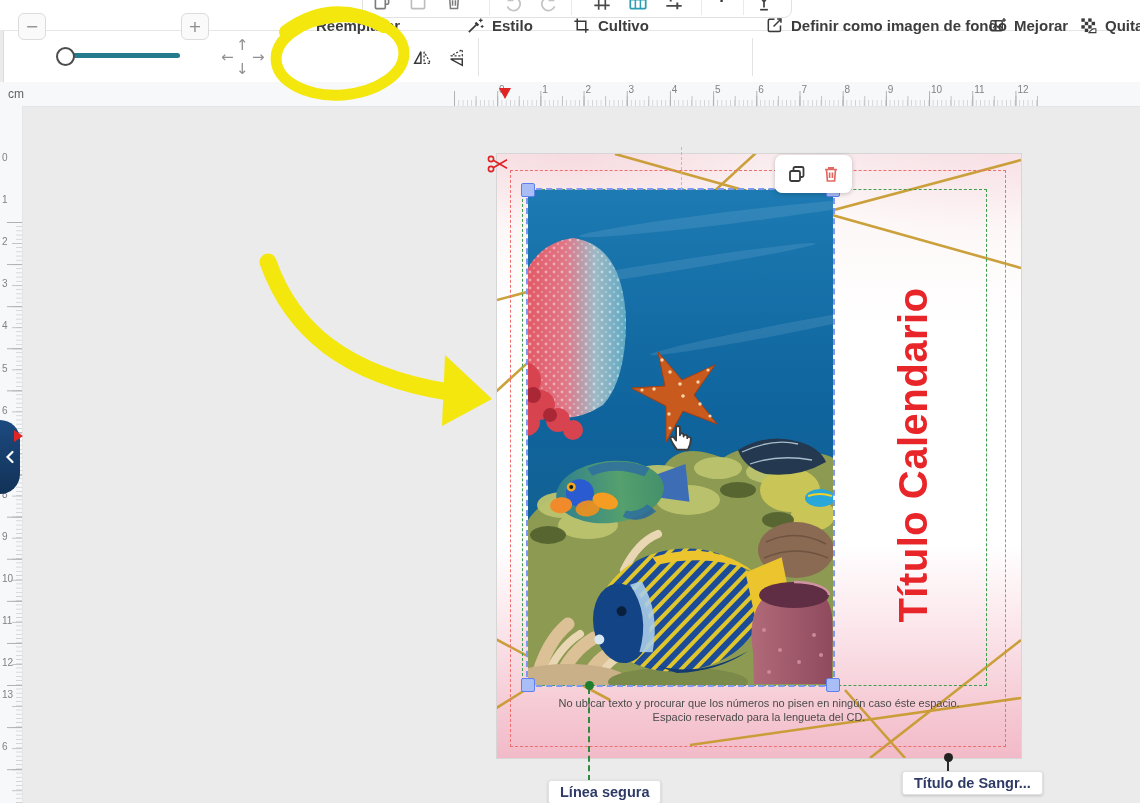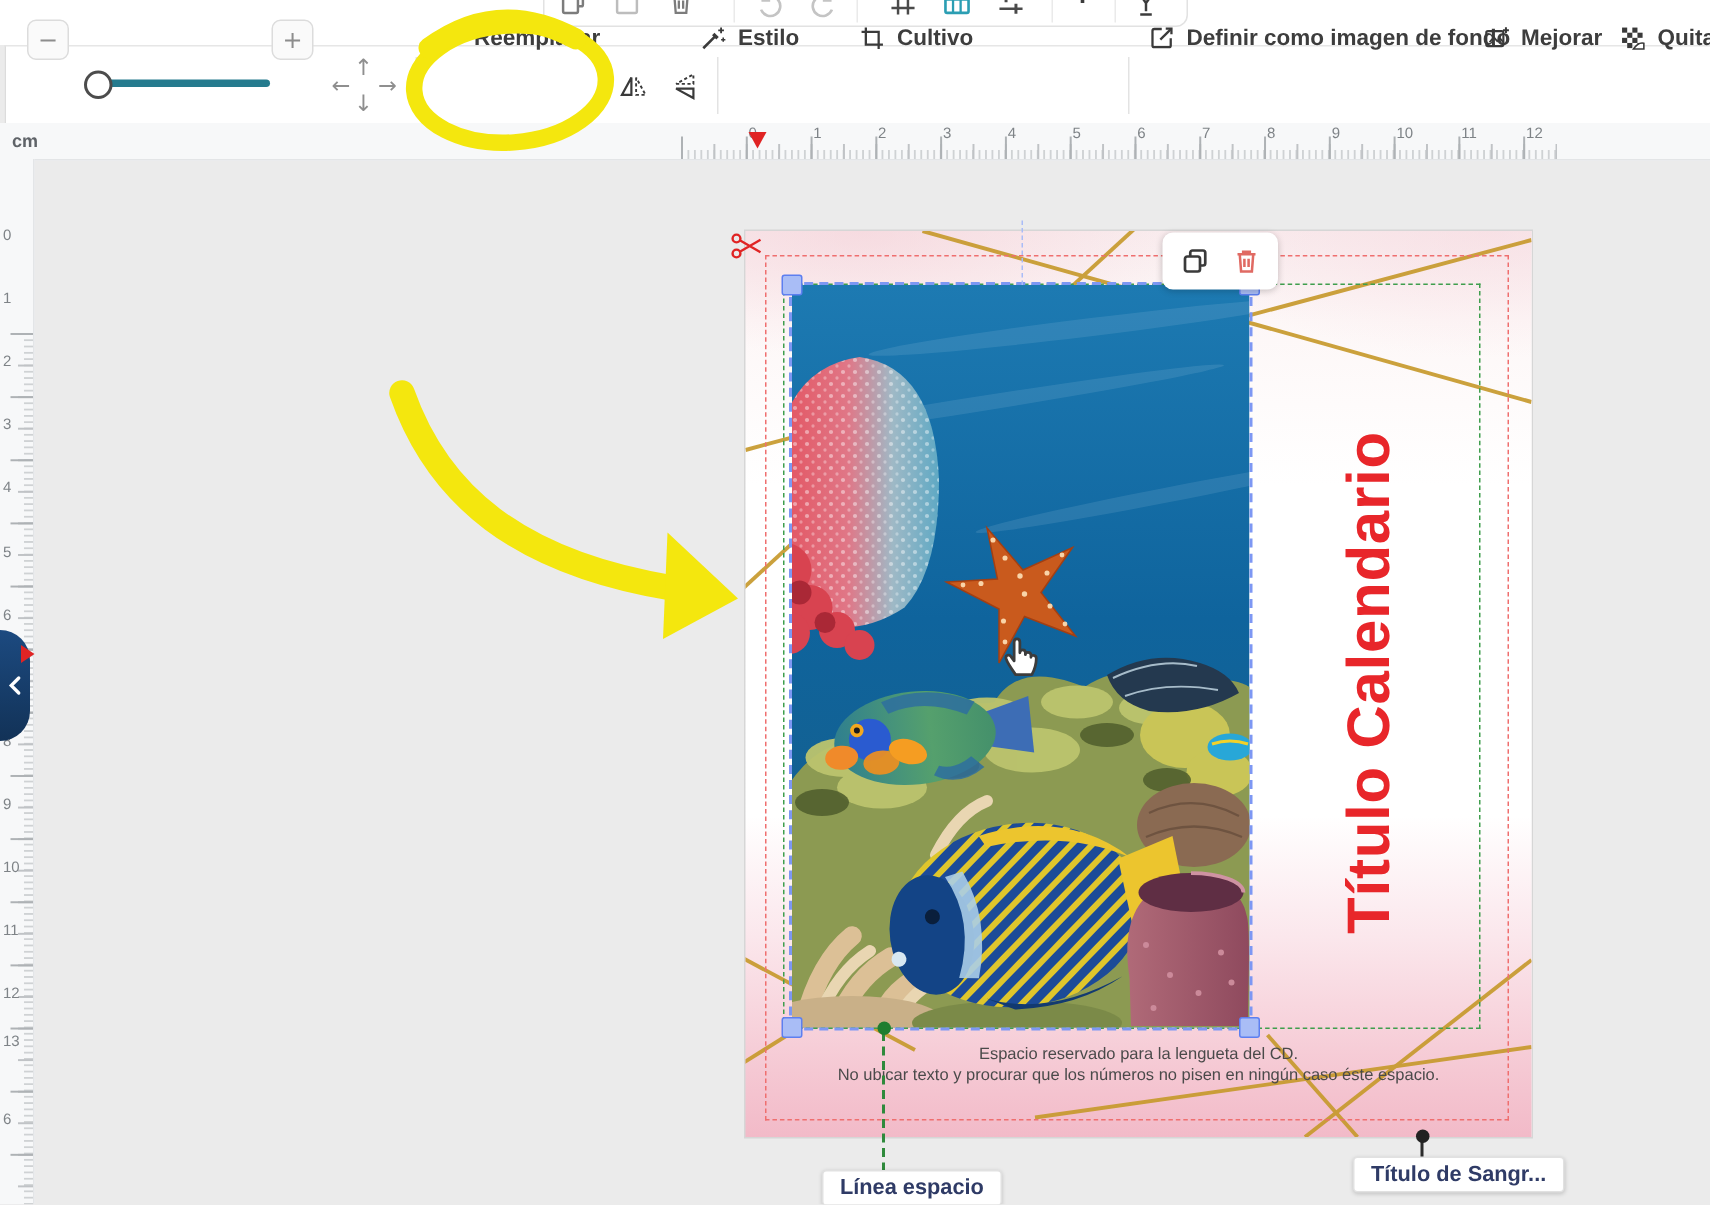--- a/index.html
+++ b/index.html
@@ -21,21 +21,21 @@
           border-radius:6px;color:#8d8d8d;font-size:16px;display:flex;align-items:center;justify-content:center;
           font-family:"DejaVu Sans",sans-serif;}
   .slider-track{position:absolute;left:60px;top:53px;width:120px;height:5px;background:#257b8e;border-radius:3px;}
   .slider-handle{position:absolute;left:56px;top:46.5px;width:15px;height:15px;background:#fff;
                  border:2px solid #4c4c4c;border-radius:50%;}
   .pan{position:absolute;color:#8f8f8f;font-size:15px;font-family:"DejaVu Sans",sans-serif;line-height:1;}
   .tb-div{position:absolute;top:38px;width:1px;height:38px;background:#e3e3e3;}
   .ticon{width:19px;height:19px;flex:0 0 auto;}
   
   .ruler-top{left:0;top:82px;width:1140px;height:24px;background:#f7f8f9;border-bottom:1px solid #e3e5e7;}
-  .cm-label{position:absolute;left:8px;top:5px;font-size:12px;color:#5f6368;font-weight:bold;}
+  .cm-label{position:absolute;left:8px;top:5px;font-size:12px;color:#5f6368;}
   .ticks-top{position:absolute;left:453.8px;top:0;width:584px;height:24px;
     background-image:
       linear-gradient(90deg,#aeb2b5 0 1px,transparent 1px),
       linear-gradient(90deg,#c0c3c6 0 1px,transparent 1px),
       linear-gradient(90deg,#cfd2d4 0 1px,transparent 1px);
     background-size:43.2px 15px,21.6px 10px,4.32px 6px;
     background-position:0 100%,0 100%,0 100%;background-repeat:repeat-x;}
   .ruler-left{left:0;top:106px;width:22px;height:697px;background:#f7f8f9;border-right:1px solid #e3e5e7;}
   .ticks-left{position:absolute;left:0;top:116px;width:22px;height:650px;
     background-image:
@@ -276,22 +276,22 @@
         <line x1="-7" y1="482" x2="113" y2="546"></line>
         <line x1="193" y1="591" x2="524" y2="544"></line>
         <line x1="348" y1="536" x2="408" y2="604"></line>
         <line x1="524" y1="486" x2="373" y2="604"></line>
       </g>
     </svg>
 
     <div class="title-vert">Título Calendario</div>
 
     <div class="cd-note">
+      <div>No ubicar texto y procurar que los números no pisen en ningún caso éste espacio.</div>
       <div>Espacio reservado para la lengueta del CD.</div>
-      <div>No ubicar texto y procurar que los números no pisen en ningún caso éste espacio.</div>
     </div>
 
     <svg class="abs" style="left:31px;top:36px;" width="305" height="495" viewBox="0 0 305 495">
       <defs>
         <linearGradient id="water" x1="0" y1="0" x2="0" y2="1">
           <stop offset="0" stop-color="#1d7ab2"></stop>
             <stop offset=".45" stop-color="#0f649d"></stop>
             <stop offset=".75" stop-color="#14608f"></stop>
         </linearGradient>
         <linearGradient id="jg" x1="0" y1="0" x2="1" y2="0">
@@ -459,21 +459,21 @@
       <path d="M4 5.5 h12 M7.8 5.5 V3.8 h4.4 v1.7 M5.5 5.5 l.9 11.5 h7.2 l.9 -11.5 M8.6 8.5 v5.5 M11.4 8.5 v5.5" fill="none" stroke="#e06a63" stroke-width="1.7"></path>
     </svg>
   </div>
 
   <svg class="abs hand-cursor" width="30" height="32" viewBox="0 0 24 26">
     <path d="M8 25 C5.5 21.5 3.4 18.5 2.8 16.2 c-.4-1.7 1.7-2.5 2.7-1l1.7 2.3 V7.4 c0-2.3 3.1-2.3 3.1 0 v5.8 c0-2.1 3-2.1 3 0 v1 c0-1.9 3-1.7 3 .2 v1.2 c0-1.6 2.9-1.4 2.9 .6 0 3.5-.9 5.9-2.4 8.8 z" fill="#fff" stroke="#3c3c3c" stroke-width="1.5" stroke-linejoin="round"></path>
   </svg>
 
   <div class="abs green-vline"></div>
   <div class="abs green-dot"></div>
-  <div class="abs mark-label" style="left:548px;top:780px;">Línea espacio</div>
+  <div class="abs mark-label" style="left:548px;top:780px;">Línea segura</div>
   <div class="abs black-vline"></div>
   <div class="abs black-dot"></div>
   <div class="abs mark-label" style="left:902px;top:771px;">Título de Sangr...</div>
 
   <svg class="abs annot" width="1140" height="803" viewBox="0 0 1140 803">
     <ellipse cx="340" cy="56" rx="64" ry="39" fill="none" stroke="#f4e70e" stroke-width="11" transform="rotate(-4 340 56)"></ellipse>
     <path d="M286 32 Q332 -2 384 26" stroke="#f4e70e" stroke-width="14" fill="none" stroke-linecap="round"></path>
     <path d="M268 262 C 292 330 345 375 448 392" stroke="#f4e70e" stroke-width="17" fill="none" stroke-linecap="round"></path>
     <polygon points="445,355 492,399 442,426" fill="#f4e70e"></polygon>
   </svg>

